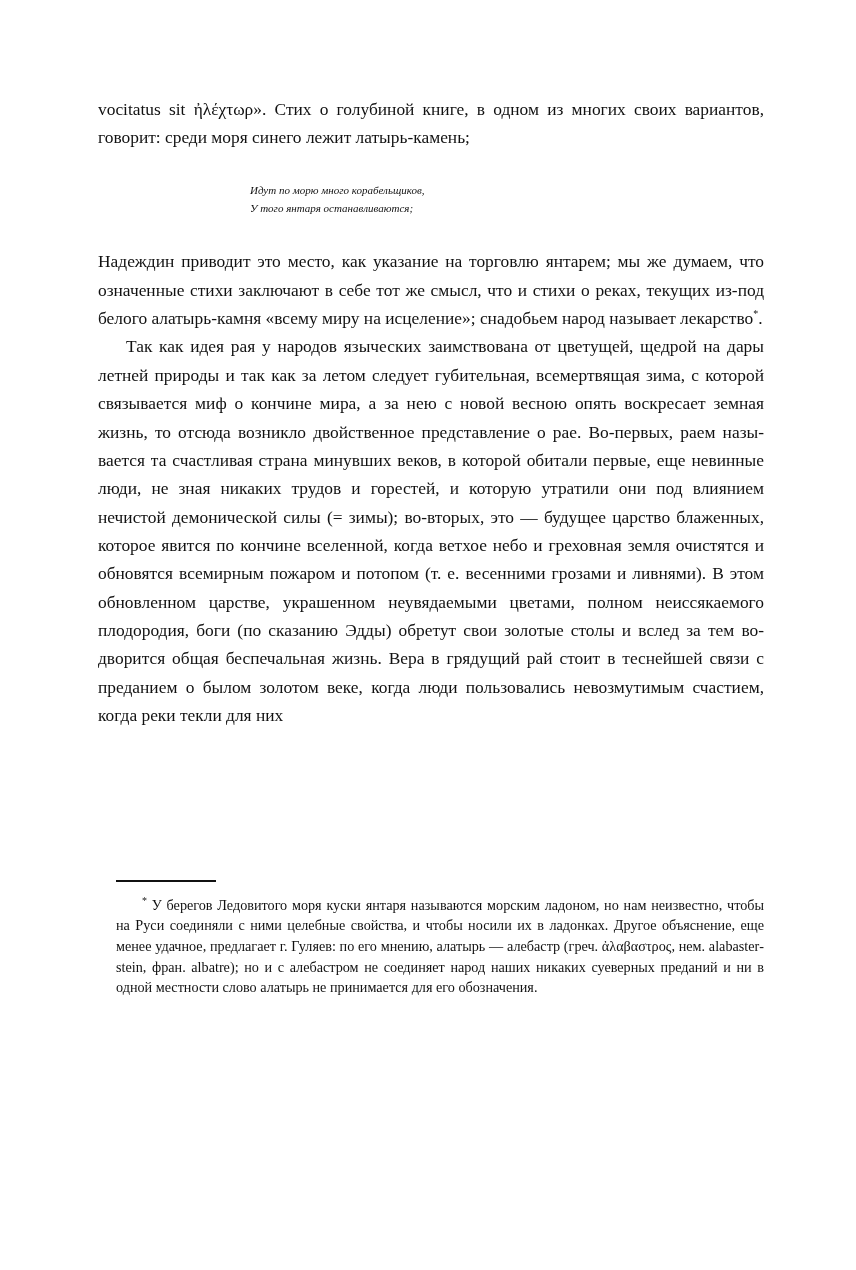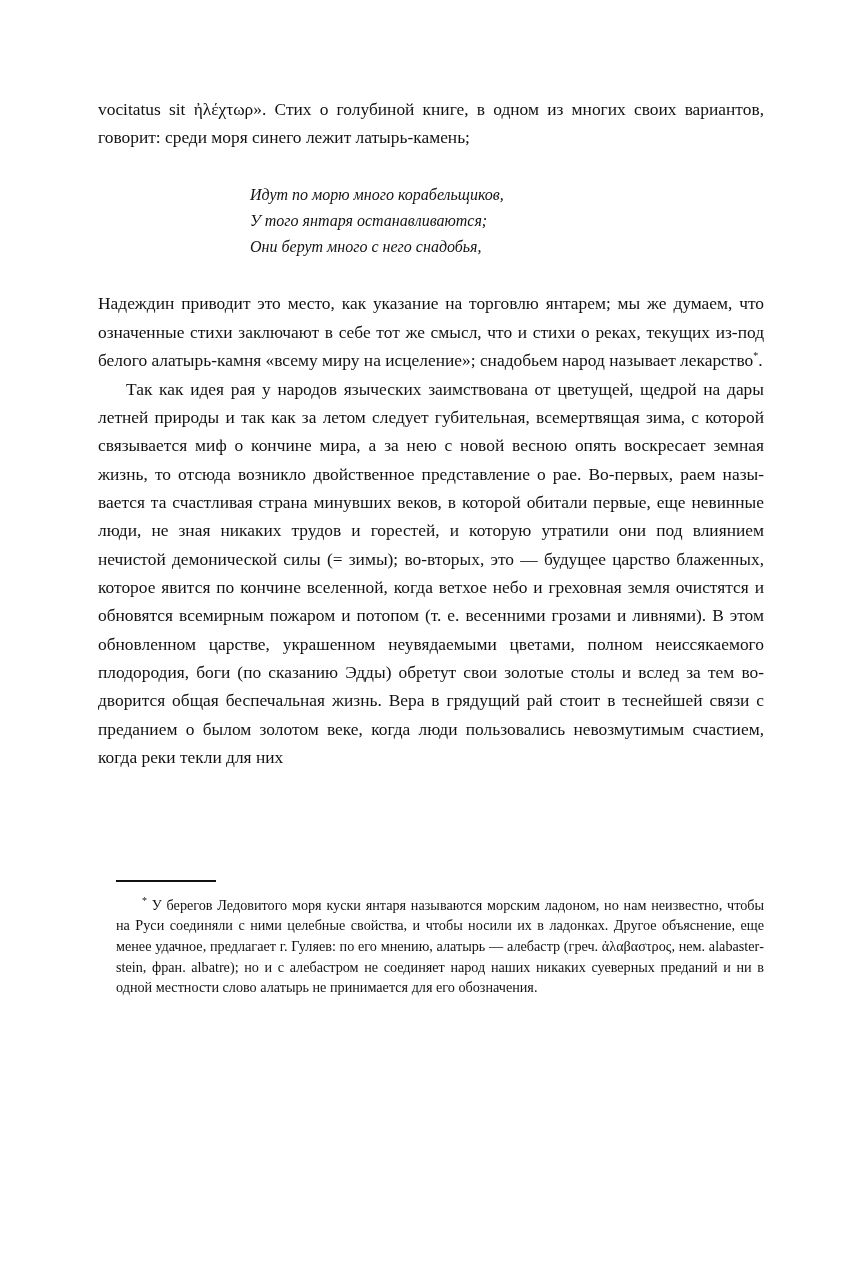--- a/index.html
+++ b/index.html
@@ -30,21 +30,21 @@
   .para {
     margin: 0;
   }
   .para-indent {
     text-indent: 28px;
   }
   .verse {
     margin: 30px 0 30px 0;
     padding-left: 152px;
     font-style: italic;
-    font-size: 16px;
+    font-size: 11px;
     line-height: 1.62;
     text-align: left;
   }
   .verse-line {
     white-space: nowrap;
   }
   .gap-after-intro {
     margin-bottom: 0;
   }
   .footnote-zone {
@@ -80,21 +80,20 @@
 
 <div class="page">
 
   <div class="body-text">
 
     <p class="para gap-after-intro">vocitatus sit ἠλέχτωρ». Стих о голубиной книге, в одном из многих своих вариантов, говорит: среди моря синего лежит латырь-камень;</p>
 
     <div class="verse">
       <div class="verse-line">Идут по морю много корабельщиков,</div>
       <div class="verse-line">У того янтаря останавливаются;</div>
-      <div class="verse-line">Они берут много с него снадобья,</div>
     </div>
 
     <p class="para"><span>Надеждин приводит это место, как указание на торговлю янтарем; мы же думаем, что означенные стихи заключают в себе тот же смысл, что и стихи о реках, текущих из-под белого алатырь-камня «всему миру на исцеление»; снадобьем народ называет лекарство</span><sup class="ref">*</sup><span>.</span></p>
 
     <p class="para para-indent">Так как идея рая у народов языческих заимствована от цветущей, щедрой на дары летней природы и так как за летом следует губитель­ная, всемертвящая зима, с которой связывается миф о кончине мира, а за нею с новой весною опять воскресает земная жизнь, то отсюда возникло двойственное представление о рае. Во-первых, раем назы­вается та счастливая страна минувших веков, в которой обитали первые, еще невинные люди, не зная никаких трудов и горестей, и которую утратили они под влиянием нечистой демонической силы (= зимы); во-вторых, это — будущее царство блаженных, которое явится по кончине вселенной, когда ветхое небо и греховная земля очистятся и обновятся всемирным пожаром и потопом (т. е. весен­ними грозами и ливнями). В этом обновленном царстве, украшенном неувядаемыми цветами, полном неиссякаемого плодородия, боги (по сказанию Эдды) обретут свои золотые столы и вслед за тем во­дворится общая беспечальная жизнь. Вера в грядущий рай стоит в теснейшей связи с преданием о былом золотом веке, когда люди пользовались невозмутимым счастием, когда реки текли для них</p>
 
   </div>
 
   <div class="footnote-zone">
     <div class="footnote-rule"></div>

